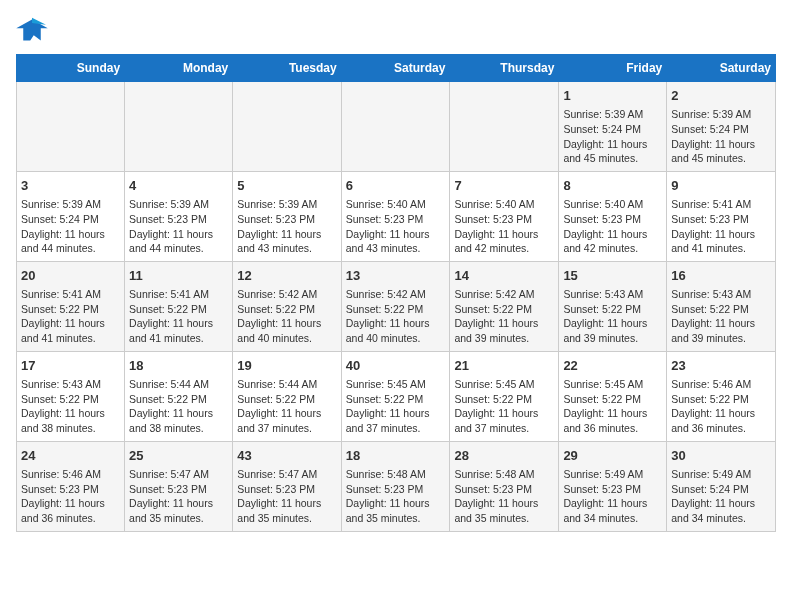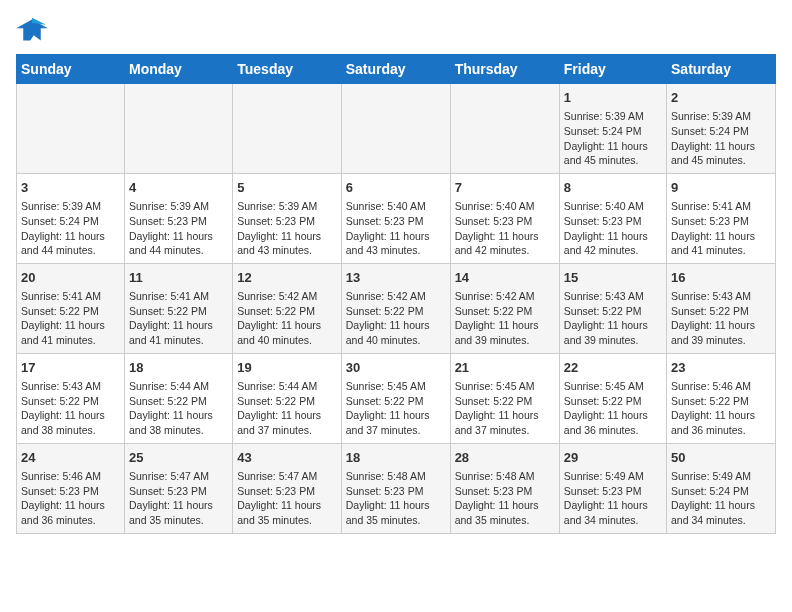--- a/index.html
+++ b/index.html
@@ -49,22 +49,22 @@
     }
     table {
       width: 100%;
       border-collapse: collapse;
       font-size: 11px;
     }
     thead tr th {
       background-color: #1a73c4;
       color: #fff;
       padding: 6px 4px;
-      text-align: left;
-      font-size: 14px;
+      text-align: right;
+      font-size: 12px;
       font-weight: bold;
       border: 1px solid #1a73c4;
     }
     tbody tr td {
       vertical-align: top;
       padding: 5px 4px;
       border: 1px solid #ccc;
       width: 113px;
       min-height: 80px;
       font-size: 10.5px;
@@ -182,21 +182,21 @@
       <tr>
         <td><span class="day-num">17</span>Sunrise: 5:43 AM
 Sunset: 5:22 PM
 Daylight: 11 hours and 38 minutes.</td>
         <td><span class="day-num">18</span>Sunrise: 5:44 AM
 Sunset: 5:22 PM
 Daylight: 11 hours and 38 minutes.</td>
         <td><span class="day-num">19</span>Sunrise: 5:44 AM
 Sunset: 5:22 PM
 Daylight: 11 hours and 37 minutes.</td>
-        <td><span class="day-num">30</span>Sunrise: 5:45 AM
+        <td><span class="day-num">40</span>Sunrise: 5:45 AM
 Sunset: 5:22 PM
 Daylight: 11 hours and 37 minutes.</td>
         <td><span class="day-num">21</span>Sunrise: 5:45 AM
 Sunset: 5:22 PM
 Daylight: 11 hours and 37 minutes.</td>
         <td><span class="day-num">22</span>Sunrise: 5:45 AM
 Sunset: 5:22 PM
 Daylight: 11 hours and 36 minutes.</td>
         <td><span class="day-num">23</span>Sunrise: 5:46 AM
 Sunset: 5:22 PM
@@ -214,18 +214,18 @@
 Daylight: 11 hours and 35 minutes.</td>
         <td><span class="day-num">18</span>Sunrise: 5:48 AM
 Sunset: 5:23 PM
 Daylight: 11 hours and 35 minutes.</td>
         <td><span class="day-num">28</span>Sunrise: 5:48 AM
 Sunset: 5:23 PM
 Daylight: 11 hours and 35 minutes.</td>
         <td><span class="day-num">29</span>Sunrise: 5:49 AM
 Sunset: 5:23 PM
 Daylight: 11 hours and 34 minutes.</td>
-        <td><span class="day-num">50</span>Sunrise: 5:49 AM
+        <td><span class="day-num">30</span>Sunrise: 5:49 AM
 Sunset: 5:24 PM
 Daylight: 11 hours and 34 minutes.</td>
       </tr>
     </tbody>
 </table>
 
 </body></html>

